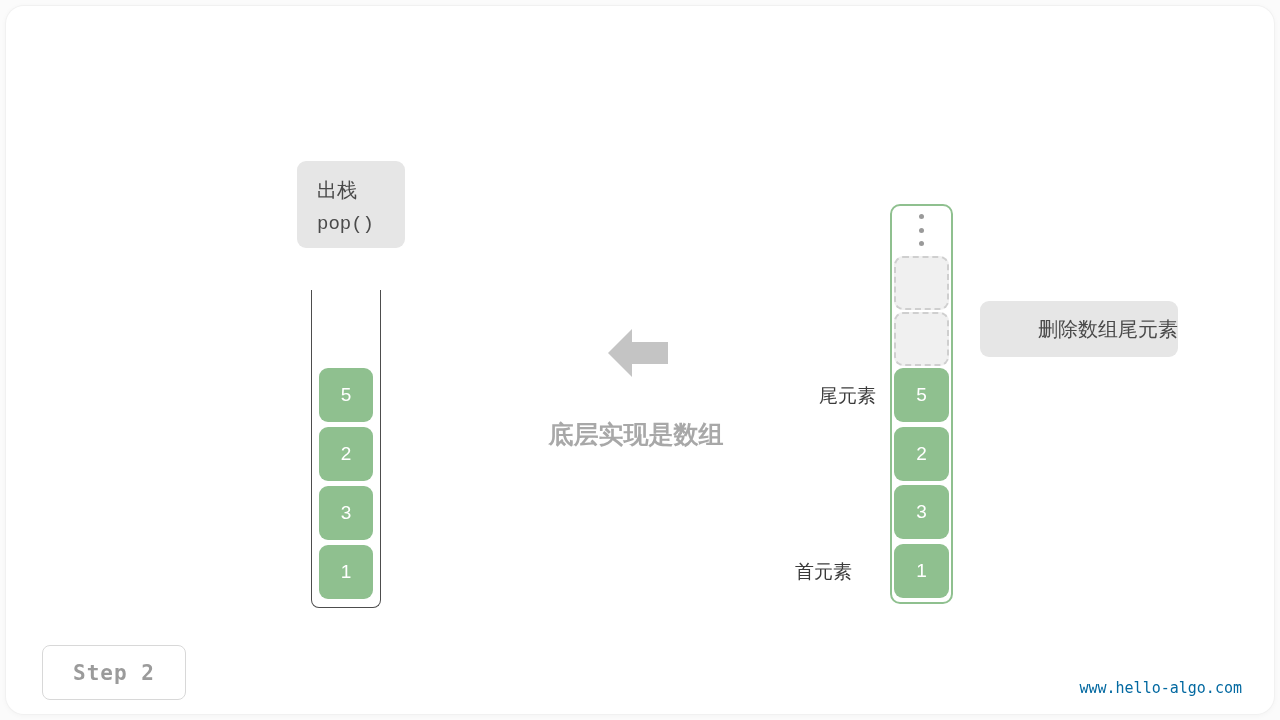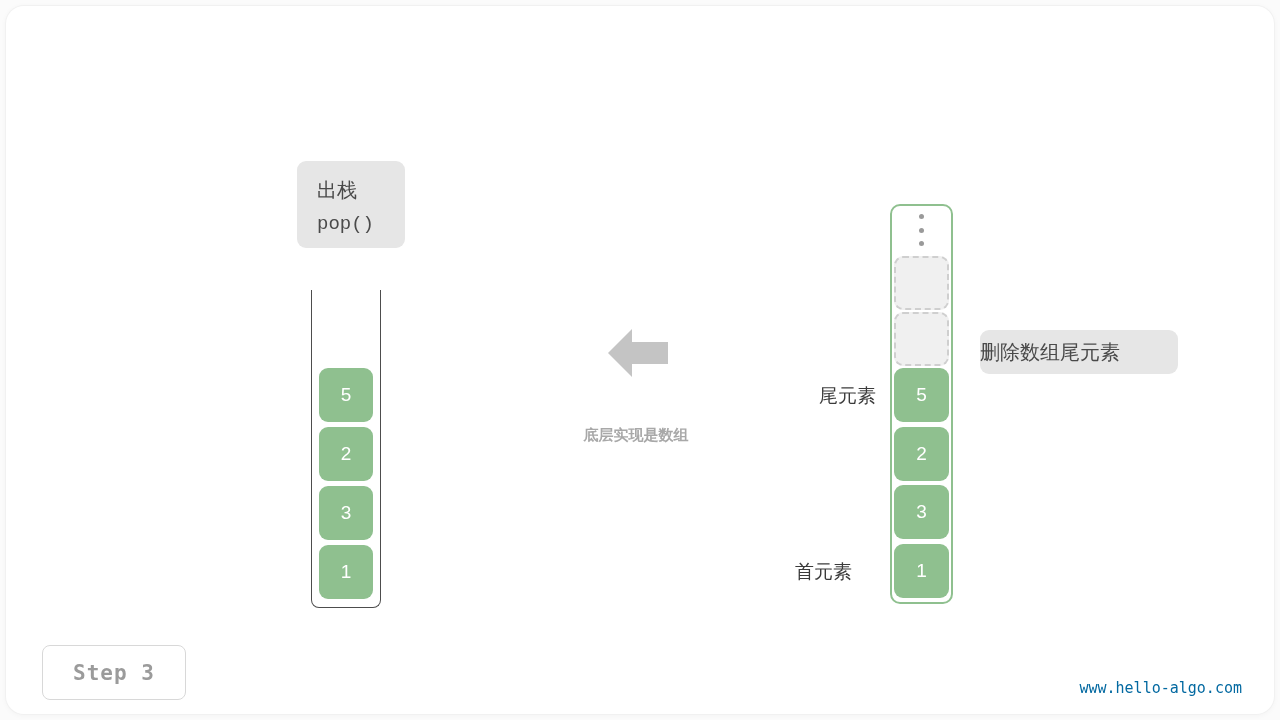--- a/index.html
+++ b/index.html
@@ -144,24 +144,24 @@
     padding: 4px 0 0 20px;
     font-size: 20px;
     line-height: 34px;
   }
   #pop-tooltip .mono {
     font-family: Liberation Mono, monospace;
     font-size: 19px;
   }
   #del-tooltip {
     left: 974px;
-    top: 324px;
+    top: 295px;
     width: 198px;
-    height: 44px;
-    align-items: flex-start;
+    height: 56px;
+    align-items: flex-end;
     font-size: 20px;
   }
 
   .side-label {
     position: absolute;
     color: #3b3b3b;
     font-size: 19px;
     font-weight: normal;
     text-align: right;
     width: 120px;
@@ -177,21 +177,21 @@
     width: 64px;
     height: 58px;
   }
   #center-note {
     position: absolute;
     left: 490px;
     top: 413px;
     width: 280px;
     text-align: center;
     color: #a8a8a8;
-    font-size: 15px;
+    font-size: 25px;
     font-weight: bold;
     line-height: 31px;
   }
 
   
   #step-badge {
     position: absolute;
     left: 36px;
     top: 639px;
     width: 144px;
@@ -261,17 +261,17 @@
         <div class="cell" style="top: 340px;">1</div>
       </div>
 
     <div class="side-label" id="label-tail">尾元素</div>
     <div class="side-label" id="label-head">首元素</div>
 
     <div class="tooltip" id="del-tooltip">
       <div>删除数组尾元素</div>
     </div>
 
-    <div id="step-badge">Step 3</div>
+    <div id="step-badge">Step 2</div>
     <div id="watermark">www.hello-algo.com</div>
 
   </div>
 </div>
 
 </body></html>

